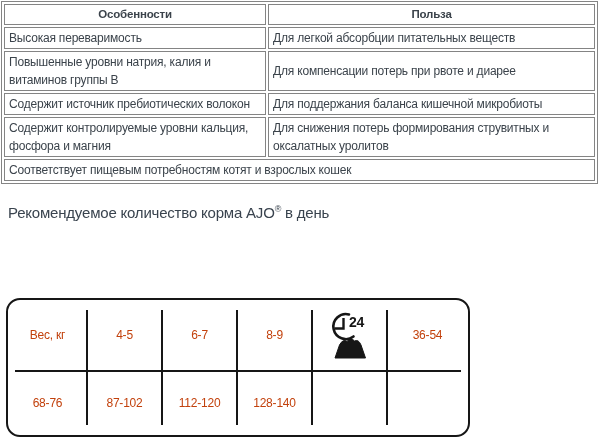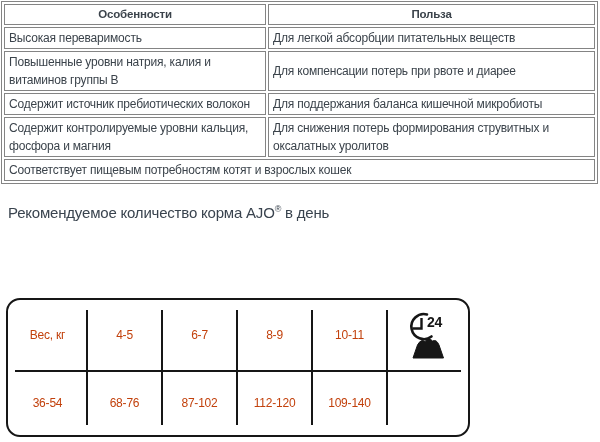--- a/index.html
+++ b/index.html
@@ -137,35 +137,34 @@
     <div class="vline v3"></div>
     <div class="vline v4"></div>
     <div class="vline v5"></div>
     <div class="hline"></div>
 
     <div class="feeding-grid">
       <div class="feeding-cell">Вес, кг</div>
       <div class="feeding-cell">4-5</div>
       <div class="feeding-cell">6-7</div>
       <div class="feeding-cell">8-9</div>
-      <div class="feeding-cell">10-11</div>
 
       <div class="feeding-cell bowl-icon-wrap">
         <svg width="46" height="50" viewBox="0 0 46 50">
 
           <path d="M 22 4.5 A 12.5 12.5 0 1 0 26.5 26.5" fill="none" stroke="#161616" stroke-width="2.6" stroke-linecap="round"></path>
 
           <path d="M 7.5 18.5 L 16.5 18.5 L 16.5 8" fill="none" stroke="#161616" stroke-width="2.4"></path>
 
           <text x="22" y="17" font-family="Liberation Sans, sans-serif" font-size="14" font-weight="bold" fill="#161616">24</text>
 
           <path d="M 8 48 L 12.5 35 Q 16 28.5 20 31.5 Q 23.5 26.5 27.5 31 Q 31.5 29 34 35 L 38.5 48 Z" fill="#161616" stroke="#161616" stroke-width="1"></path>
         </svg>
       </div>
       <div class="feeding-cell">36-54</div>
       <div class="feeding-cell">68-76</div>
       <div class="feeding-cell">87-102</div>
       <div class="feeding-cell">112-120</div>
-      <div class="feeding-cell">109-140</div>
+      <div class="feeding-cell">128-140</div>
     </div>
   </div>
 
 </div>
 
 </body></html>

